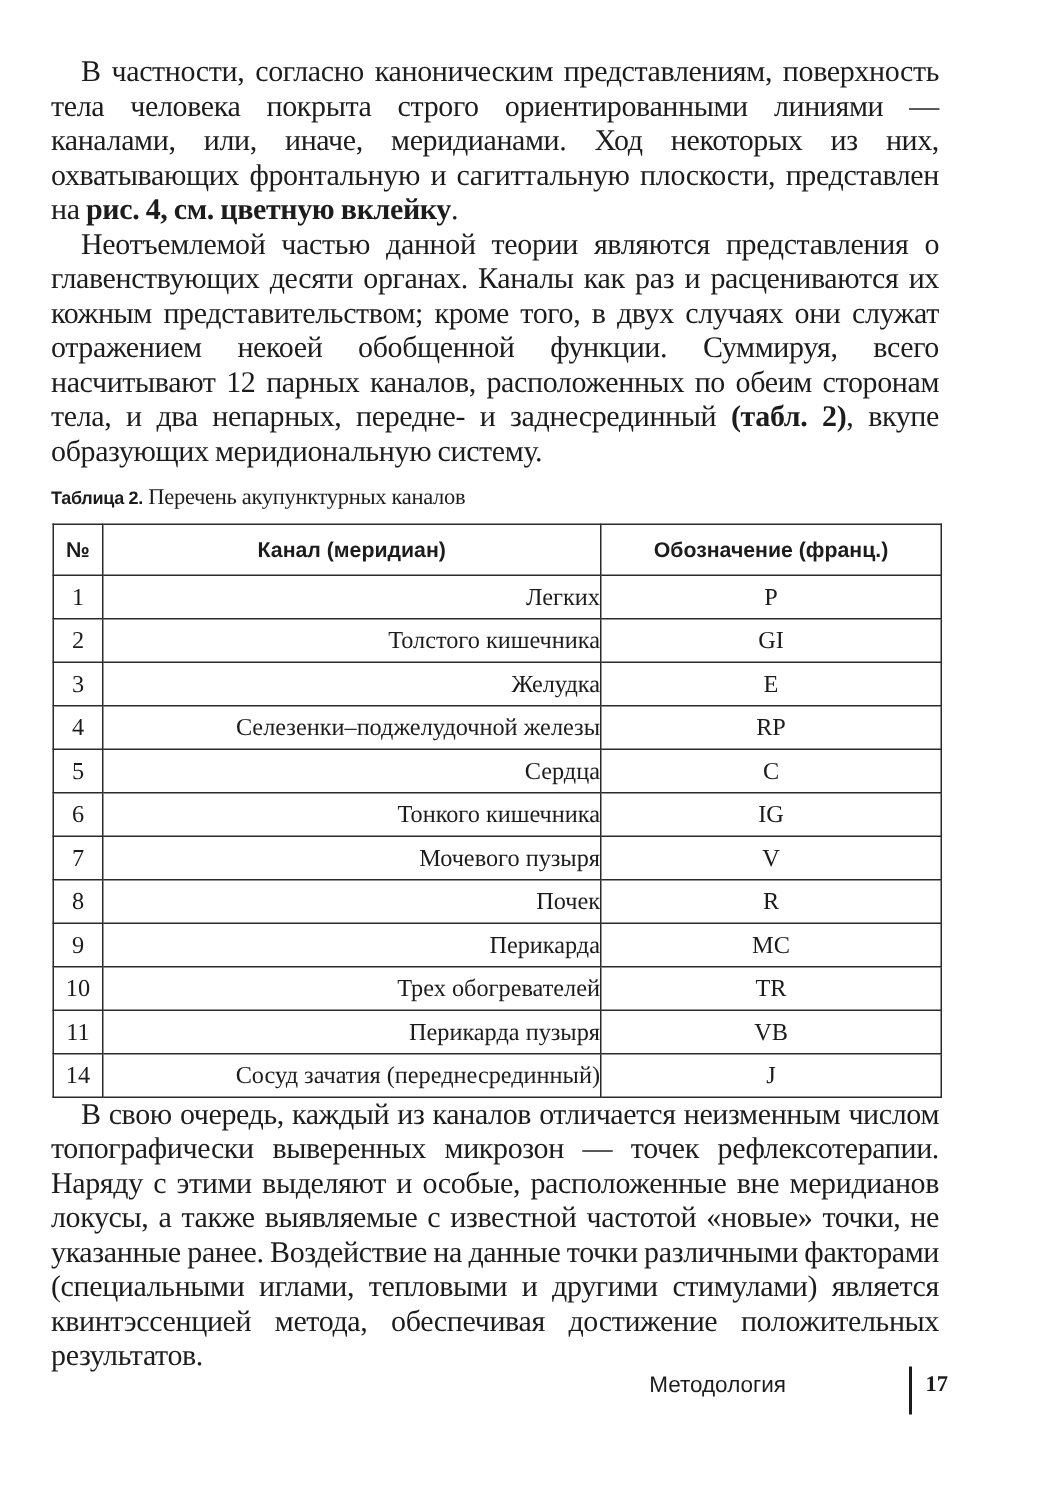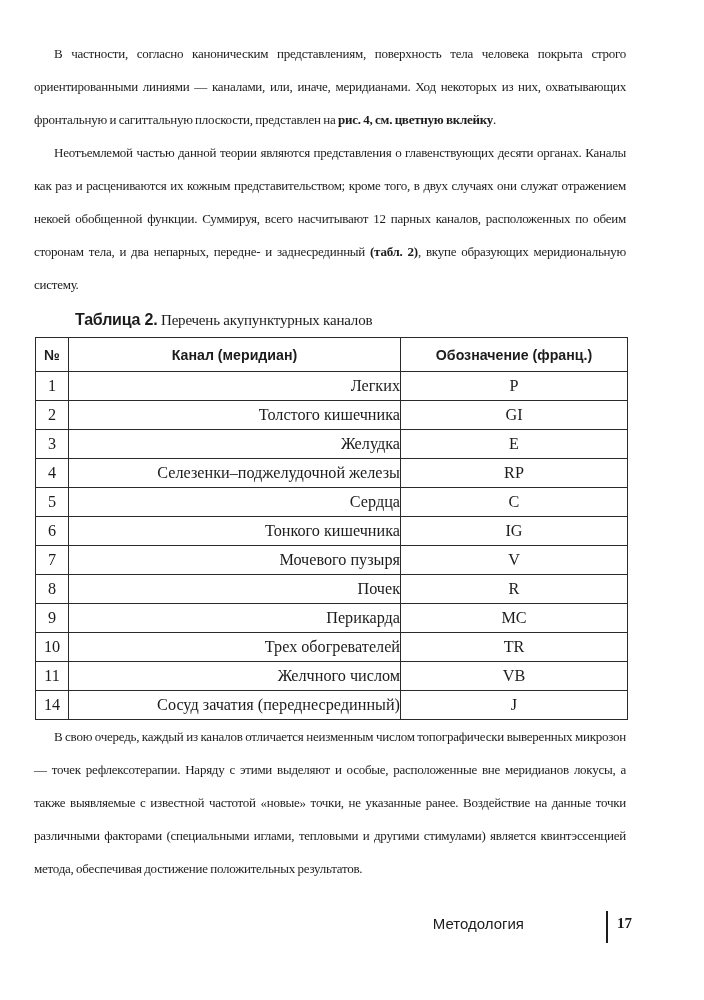--- a/index.html
+++ b/index.html
@@ -16,39 +16,38 @@
     font-family: "Liberation Serif", "DejaVu Serif", serif;
   }
   .page {
     position: absolute;
     left: 34px;
     top: 37px;
     width: 592px;
   }
   .para {
     margin: 0;
-    font-size: 13px;
-    line-height: 33px;
+    font-size: 20px;
+    line-height: 23px;
     text-align: justify;
     text-indent: 20px;
     letter-spacing: -0.25px;
     word-spacing: -0.5px;
   }
   .para b { font-weight: bold; }
   .caption {
     margin: 9px 0 0 0;
     font-size: 15px;
     line-height: 20px;
     letter-spacing: -0.2px;
   }
   .caption .cap-label {
     font-family: "Liberation Sans", "DejaVu Sans", sans-serif;
     font-weight: bold;
-    font-size: 16px;
-    margin-left: 41px;
+    font-size: 12px;
   }
   table.meridians {
     border-collapse: collapse;
     margin-top: 7px;
     margin-left: 1px;
     width: 592px;
     table-layout: fixed;
   }
   table.meridians th, table.meridians td {
     border: 1.3px solid #2a2a2a;
@@ -171,21 +170,21 @@
           <td class="name">Перикарда</td>
           <td class="code">MC</td>
         </tr>
       <tr>
           <td class="num">10</td>
           <td class="name">Трех обогревателей</td>
           <td class="code">TR</td>
         </tr>
       <tr>
           <td class="num">11</td>
-          <td class="name">Желчного числом</td>
+          <td class="name">Перикарда пузыря</td>
           <td class="code">VB</td>
         </tr>
       <tr>
           <td class="num">14</td>
           <td class="name">Сосуд зачатия (переднесрединный)</td>
           <td class="code">J</td>
         </tr>
     </tbody>
   </table>
 

